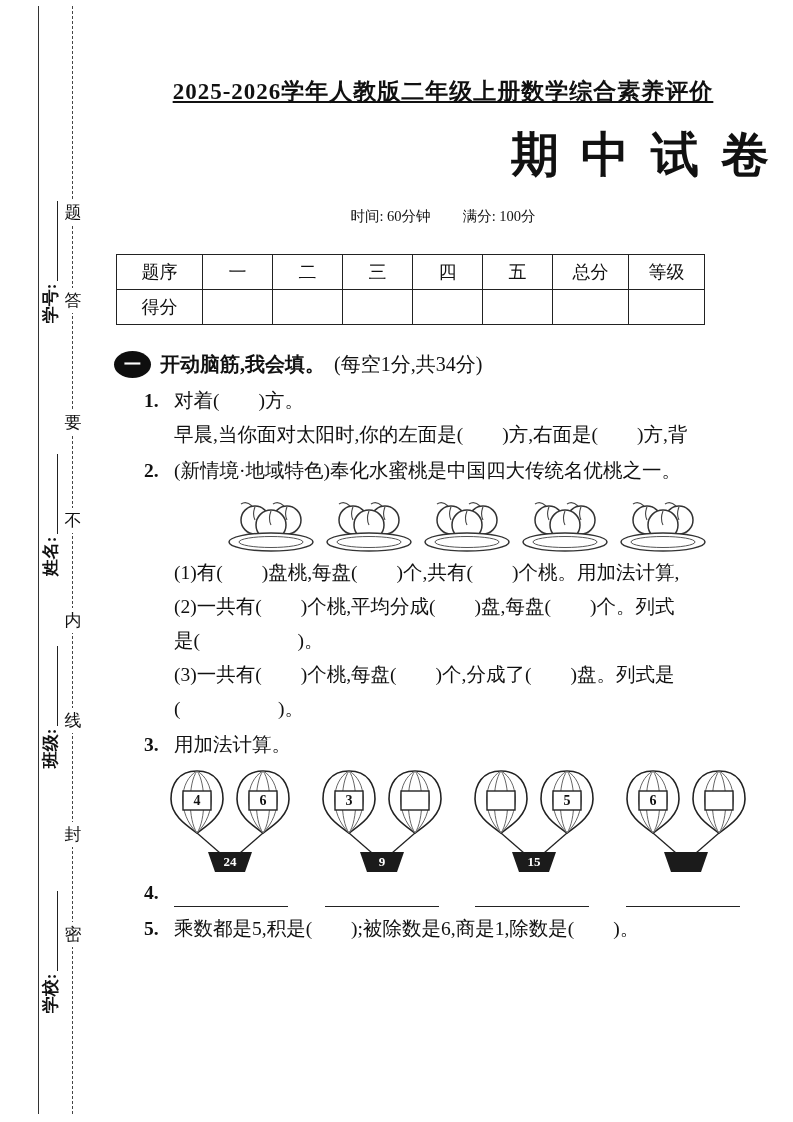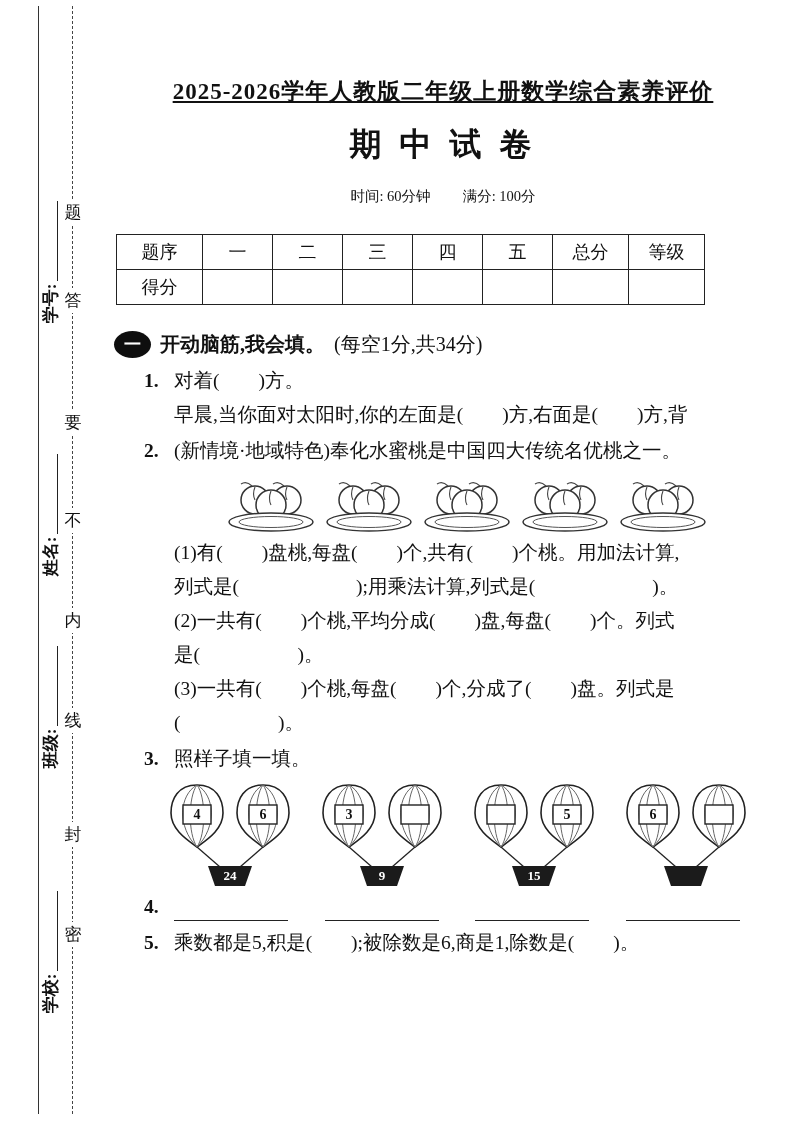--- a/index.html
+++ b/index.html
@@ -34,22 +34,22 @@
     position: absolute; left: 62px; width: 22px; text-align: center;
     background: #fff; font-size: 17px; padding: 4px 0; line-height: 1;
   }
   
   .main { position: absolute; left: 112px; top: 0; width: 662px; }
   .course-title {
     margin-top: 76px; text-align: center;
     font-size: 23px; font-weight: bold; letter-spacing: 1px; text-decoration: underline;
   }
   .paper-title {
-    margin-top: 16px; text-align: center;
-    font-size: 32px; font-weight: bold; letter-spacing: 5px;
+    margin-top: 16px; text-align: right;
+    font-size: 48px; font-weight: bold; letter-spacing: 5px;
   }
   .meta {
     margin-top: 20px; display: flex; justify-content: center; gap: 32px;
     font-size: 14.5px;
   }
   table.score {
     margin: 28px 0 6px 4px; border-collapse: collapse; table-layout: fixed;
   }
   table.score td, table.score th {
     border: 1.6px solid #222; height: 34px; text-align: center;
@@ -248,32 +248,31 @@
                 <path class="cleft" d="M62,15 C60,20 60,24 62,28"></path>
                 <path class="cleft" d="M46,19 C44,24 44,29 46,33"></path>
               <path class="leaf" d="M27,14 C23,10 19,10 16,12"></path>
                 <path class="leaf" d="M59,14 C55,10 51,10 48,12"></path>
               <ellipse class="plate-rim" cx="46" cy="50" rx="42" ry="9"></ellipse>
                 <ellipse class="plate-inner" cx="46" cy="50" rx="32" ry="5.5"></ellipse>
             </svg>
           </div>
 
           <div class="qline">(1)有(　　)盘桃,每盘(　　)个,共有(　　)个桃。用加法计算,</div>
-          <div class="qline">列式是(　　　　　　);用乘法计算,列式是(　　　　　　)。</div>
           <div class="qline">(2)一共有(　　)个桃,平均分成(　　)盘,每盘(　　)个。列式</div>
           <div class="qline">是(　　　　　)。</div>
           <div class="qline">(3)一共有(　　)个桃,每盘(　　)个,分成了(　　)盘。列式是</div>
           <div class="qline">(　　　　　)。</div>
         </div>
       </div>
 
       <div class="q">
         <span class="qno">3.</span>
         <div class="qbody">
-          <div class="qline">照样子填一填。</div>
+          <div class="qline">用加法计算。</div>
 
           <div class="balloon-row">
 
             <svg width="132" height="106" viewBox="0 0 132 106">
               <path class="bal" d="M33,3 C14,3 7,17 7,31 C7,47 22,57 33,65 C44,57 59,47 59,31 C59,17 52,3 33,3 Z"></path>
               <path class="stripe" d="M33,3 C24,15 24,52 33,65"></path>
                 <path class="stripe" d="M33,3 C42,15 42,52 33,65"></path>
               <path class="stripe" d="M33,3 C15,13 13,45 33,65"></path>
                 <path class="stripe" d="M33,3 C51,13 53,45 33,65"></path>
               <path class="bal" d="M99,3 C80,3 73,17 73,31 C73,47 88,57 99,65 C110,57 125,47 125,31 C125,17 118,3 99,3 Z"></path>

